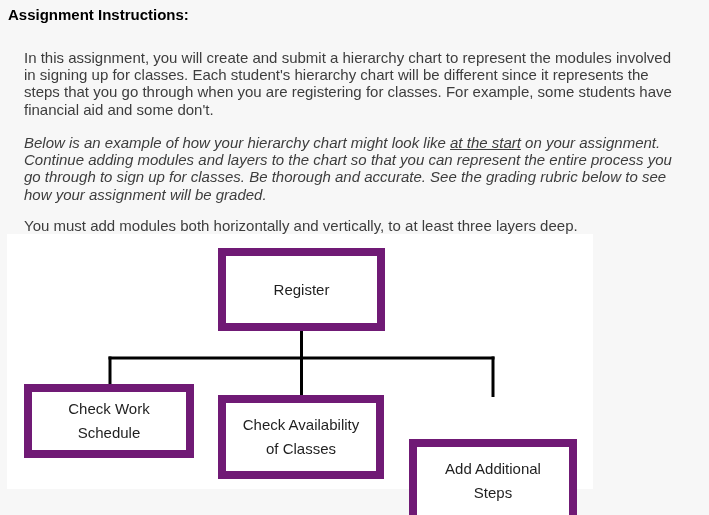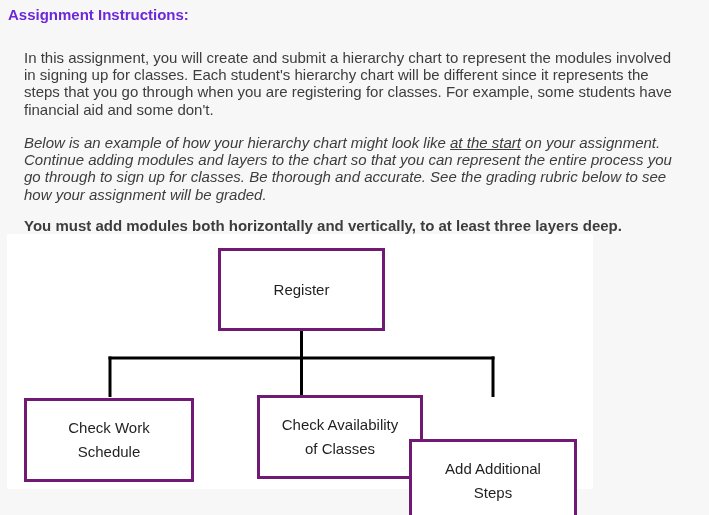--- a/index.html
+++ b/index.html
@@ -10,71 +10,71 @@
     font-family: "Liberation Sans", sans-serif;
     position: relative;
     overflow: hidden;
   }
   .heading {
     position: absolute;
     left: 8px;
     top: 6px;
     font-size: 15px;
     font-weight: bold;
-    color: #6d28d9;
+    color: #000000;
     white-space: pre;
   }
   .para {
     position: absolute;
     left: 8px;
     margin: 16px;
     font-size: 15px;
     line-height: 17.2px;
     color: #3d3d3d;
     white-space: pre;
   }
   #p1 { top: 33px; }
   #p2 { top: 118px; font-style: italic; }
-  #p3 { top: 201px; font-weight: bold; }
+  #p3 { top: 201px; }
   .underline { text-decoration: underline; }
 
   .chart-canvas {
     position: absolute;
     left: 7px;
     top: 234px;
     width: 586px;
     height: 255px;
     background: #ffffff;
   }
   .connectors {
     position: absolute;
     left: 0;
     top: 0;
     width: 586px;
     height: 255px;
   }
   .node {
     position: absolute;
     box-sizing: border-box;
-    border: 3px solid #701a75;
+    border: 8px solid #701a75;
     background: #ffffff;
     display: flex;
     align-items: center;
     justify-content: center;
   }
   .node .label {
     white-space: pre;
     text-align: center;
     font-size: 15px;
     line-height: 24px;
     color: #1f1f1f;
   }
   #node-register { left: 211px; top: 14px;  width: 167px; height: 83px; }
-  #node-child1   { left: 17px;  top: 164px; width: 170px; height: 84px; }
-  #node-child2   { left: 211px; top: 161px; width: 166px; height: 84px; margin-left: 39px; }
+  #node-child1   { left: 17px;  top: 150px; width: 170px; height: 74px; }
+  #node-child2   { left: 211px; top: 161px; width: 166px; height: 84px; }
   #node-child3   { left: 402px; top: 161px; width: 168px; height: 84px; margin-top: 44px; }
 </style>
 </head>
 <body style="background: rgb(247, 247, 247);">
 
 <div class="heading">Assignment Instructions:</div>
 
 <p class="para" id="p1">In this assignment, you will create and submit a hierarchy chart to represent the modules involved
 in signing up for classes. Each student's hierarchy chart will be different since it represents the
 steps that you go through when you are registering for classes. For example, some students have

